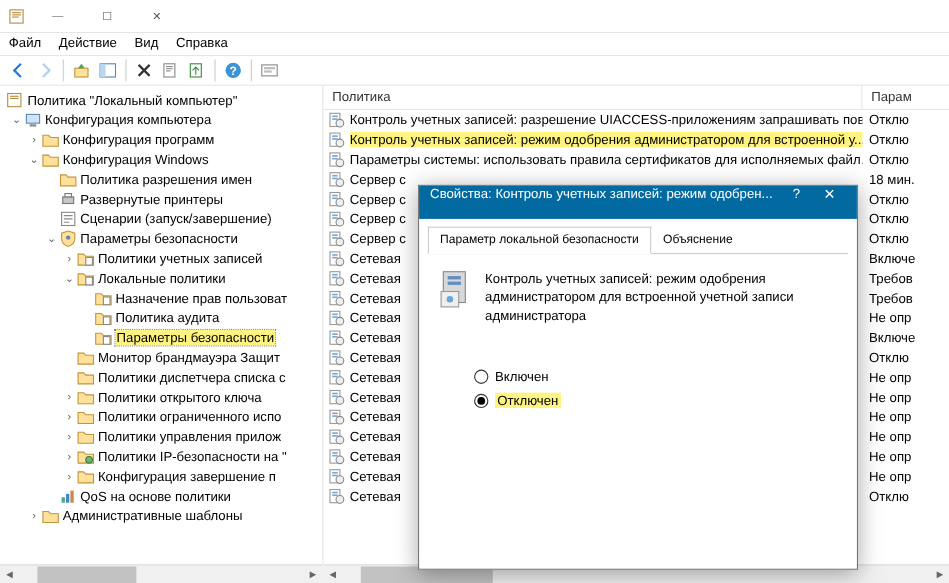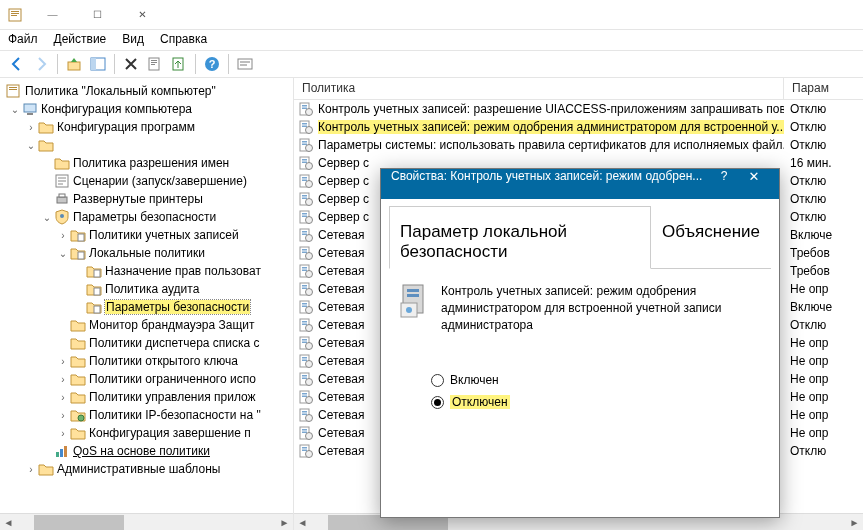--- a/index.html
+++ b/index.html
@@ -39,21 +39,21 @@
   .hscroll .arr { width:17px; text-align:center; color:#666; font-size:10px;}
   .tree .hscroll .thumb { margin-left:17px; width:90px;}
   .listpane .hscroll .thumb { margin-left:17px; width:120px;}
   
   .dialog { position:absolute; left:380px; top:168px; width:400px; height:350px; background:#fff; box-shadow:0 4px 20px rgba(0,0,0,0.35); border:1px solid #777; z-index:50;}
   .dtitle { height:30px; background:#0369a1; color:#fff; display:flex; align-items:flex-start; padding:0 10px; font-size:12px;}
   .dtitle .t { flex:1; white-space:nowrap; overflow:hidden; text-overflow:ellipsis;}
   .dtitle .q { width:30px; text-align:center;}
   .dtitle .x { width:30px; text-align:center; font-size:13px;}
   .tabs { display:flex; border-bottom:1px solid #ccc; margin:6px 8px 0 8px;}
-  .tab { padding:15px 10px 6px; font-size:17px; border:1px solid transparent; position:relative; top:1px;}
+  .tab { padding:5px 10px 6px; font-size:11px; border:1px solid transparent; position:relative; top:1px;}
   .tab.active { border:1px solid #ccc; border-bottom:1px solid #fff; background:#fff;}
   .dbody { padding:14px 18px; }
   .dhead { display:flex; gap:10px; }
   .dhead .dicon { width:32px; height:36px; flex-shrink:0;}
   .dhead .dtext { font-size:12px; line-height:1.4; }
   .radios { margin-top:40px; margin-left:32px; }
   .radio { display:flex; align-items:center; gap:6px; margin:8px 0; font-size:12px;}
   .radio .r { width:13px; height:13px; border:1px solid #333; border-radius:50%; position:relative; }
   .radio.checked .r::after { content:""; position:absolute; inset:2px; background:#000; border-radius:50%; }
   .radio.hl span.lbl { background:#fff47f; padding:0 2px;}
@@ -180,51 +180,52 @@
           </span>
           <span class="nlabel">Конфигурация программ</span>
         </div>
         <div class="node" style="padding-left: 22px;">
           <span class="twist">⌄</span>
           <span class="nicon">
             <svg width="16" height="16">
               <path d="M1 4 h5 l2 2 h7 v8 h-14 z" fill="#ffe19c" stroke="#c2953b"></path>
             </svg>
           </span>
+          <span class="nlabel">Конфигурация Windows</span>
         </div>
         <div class="node" style="padding-left: 38px;">
           <span class="twist empty">·</span>
           <span class="nicon">
             <svg width="16" height="16">
               <path d="M1 4 h5 l2 2 h7 v8 h-14 z" fill="#ffe19c" stroke="#c2953b"></path>
             </svg>
           </span>
           <span class="nlabel">Политика разрешения имен</span>
+        </div>
+        <div class="node" style="padding-left: 38px;">
+          <span class="twist empty">·</span>
+          <span class="nicon">
+            <svg width="16" height="16">
+              <rect x="3" y="6" width="10" height="6" fill="#c7c7c7" stroke="#777"></rect>
+              <rect x="5" y="3" width="6" height="3" fill="#fff" stroke="#777"></rect>
+            </svg>
+          </span>
+          <span class="nlabel">Развернутые принтеры</span>
         </div>
         <div class="node" style="padding-left: 38px;">
           <span class="twist empty">·</span>
           <span class="nicon">
             <svg width="16" height="16">
               <rect x="2" y="2" width="12" height="12" fill="#fff" stroke="#888"></rect>
               <path d="M4 5h8M4 8h8M4 11h5" stroke="#888"></path>
             </svg>
           </span>
           <span class="nlabel">Сценарии (запуск/завершение)</span>
         </div>
         <div class="node" style="padding-left: 38px;">
-          <span class="twist empty">·</span>
-          <span class="nicon">
-            <svg width="16" height="16">
-              <rect x="3" y="6" width="10" height="6" fill="#c7c7c7" stroke="#777"></rect>
-              <rect x="5" y="3" width="6" height="3" fill="#fff" stroke="#777"></rect>
-            </svg>
-          </span>
-          <span class="nlabel">Развернутые принтеры</span>
-        </div>
-        <div class="node" style="padding-left: 38px;">
           <span class="twist">⌄</span>
           <span class="nicon">
             <svg width="16" height="16">
               <path d="M8 1 L14 3 v5 c0 4 -3 6 -6 7 c-3 -1 -6 -3 -6 -7 v-5 z" fill="#ffe19c" stroke="#c2953b"></path>
               <circle cx="8" cy="7" r="2" fill="#5b89b4"></circle>
             </svg>
           </span>
           <span class="nlabel">Параметры безопасности</span>
         </div>
         <div class="node" style="padding-left: 54px;">
@@ -334,21 +335,21 @@
         </div>
         <div class="node" style="padding-left: 54px;">
           <span class="twist">›</span>
           <span class="nicon">
             <svg width="16" height="16">
               <path d="M1 4 h5 l2 2 h7 v8 h-14 z" fill="#ffe19c" stroke="#c2953b"></path>
             </svg>
           </span>
           <span class="nlabel">Конфигурация завершение п</span>
         </div>
-        <div class="node" style="padding-left: 38px; text-decoration: underline;">
+        <div class="node" style="padding-left: 38px;">
           <span class="twist empty">·</span>
           <span class="nicon">
             <svg width="16" height="16">
               <rect x="2" y="9" width="3" height="5" fill="#4a8"></rect>
               <rect x="6" y="6" width="3" height="8" fill="#48c"></rect>
               <rect x="10" y="3" width="3" height="11" fill="#c84"></rect>
             </svg>
           </span>
           <span class="nlabel">QoS на основе политики</span>
         </div>
@@ -423,21 +424,21 @@
             <span class="ricon">
               <svg width="16" height="16">
                 <rect x="2" y="2" width="9" height="12" fill="#fff" stroke="#999"></rect>
                 <rect x="4" y="4" width="5" height="1.5" fill="#7aa6cf"></rect>
                 <rect x="4" y="6.5" width="5" height="1.5" fill="#7aa6cf"></rect>
                 <circle cx="11" cy="11" r="3.5" fill="#efefef" stroke="#888"></circle>
               </svg>
             </span>
             <span class="txt">Сервер с</span>
           </div>
-          <div class="c2">16 мин.</div>
+          <div class="c2">18 мин.</div>
         </div>
         <div class="row">
           <div class="c1">
             <span class="ricon">
               <svg width="16" height="16">
                 <rect x="2" y="2" width="9" height="12" fill="#fff" stroke="#999"></rect>
                 <rect x="4" y="4" width="5" height="1.5" fill="#7aa6cf"></rect>
                 <rect x="4" y="6.5" width="5" height="1.5" fill="#7aa6cf"></rect>
                 <circle cx="11" cy="11" r="3.5" fill="#efefef" stroke="#888"></circle>
               </svg>

